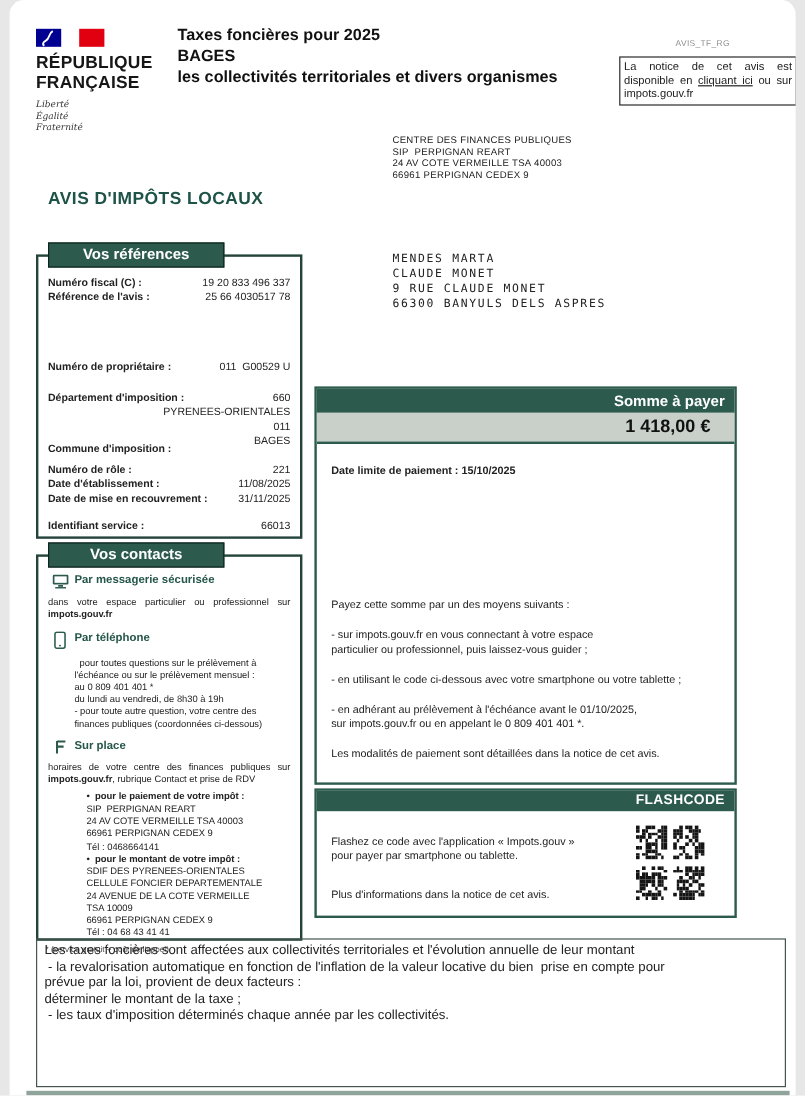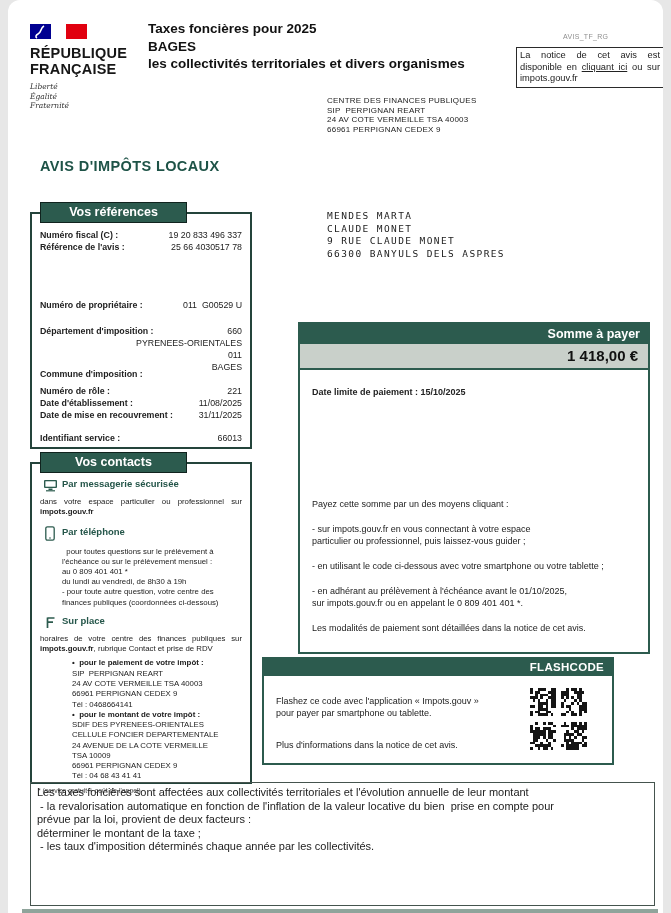--- a/index.html
+++ b/index.html
@@ -35,21 +35,21 @@
   
   .c-title{font-weight:bold;font-size:9.5px;color:#25564a;}
   .c-text{font-size:7.8px;line-height:9.8px;color:#222;text-align:justify;}
   .c-line{font-size:7.8px;line-height:10.2px;color:#222;white-space:pre-wrap;}
   .c-bullet{font-weight:bold;font-size:7.9px;line-height:10.5px;color:#222;}
   .foot-note{font-size:6.8px;color:#444;}
 
   
   .rbox{border:2px solid #2c5b4e;background:#fff;}
   .rbar{background:#2c5b4e;color:#fff;font-weight:bold;text-align:right;}
-  .amount-row{background:#c9d0ca;border-bottom:2px solid #2c5b4e;text-align:right;font-weight:bold;font-size:15px;line-height:24px;padding-right:10px;color:#111;}
+  .amount-row{background:#c9d0ca;border-bottom:2px solid #2c5b4e;text-align:right;font-weight:bold;font-size:15px;line-height:24px;padding-right:20px;color:#111;}
   .pay-text{font-size:9px;line-height:12px;color:#222;}
 
   
   .qr{display:grid;grid-template-columns:repeat(22,1fr);grid-template-rows:repeat(22,1fr);background:#fff;}
   .qr i{background:#151515;}
 
   
   .footer-box{border:1.5px solid #45544e;}
   .f-line{font-size:11px;line-height:13.5px;color:#222;white-space:pre-wrap;}
 
@@ -85,21 +85,21 @@
         <div class="title-line">BAGES</div>
         <div class="title-line">les collectivités territoriales et divers organismes</div>
       </div>
 
       <div class="abs doc-code" style="left:563px;top:33px;">AVIS_TF_RG</div>
 
       <div class="abs notice-box" style="left:516px;top:47px;width:140px;">
         <span>La notice de cet avis est disponible en </span><span class="notice-link">cliquant ici</span><span> ou sur impots.gouv.fr</span>
       </div>
 
-      <div class="abs" style="left:327px;top:96px;">
+      <div class="abs" style="left:327px;top:112px;">
         <div class="fin-line pre">CENTRE DES FINANCES PUBLIQUES</div>
         <div class="fin-line pre">SIP  PERPIGNAN REART</div>
         <div class="fin-line pre">24 AV COTE VERMEILLE TSA 40003</div>
         <div class="fin-line pre">66961 PERPIGNAN CEDEX 9</div>
       </div>
 
       <div class="abs avis-title" style="left:40px;top:158px;">AVIS D'IMPÔTS LOCAUX</div>
 
       <div class="abs" style="left:327px;top:210px;">
         <div class="addr-line pre">MENDES MARTA</div>
@@ -130,25 +130,25 @@
         <div class="abs ref-label" style="left:8px;top:184px;">Date d'établissement :</div>
         <div class="abs ref-value" style="right:8px;top:184px;">11/08/2025</div>
         <div class="abs ref-label" style="left:8px;top:196px;">Date de mise en recouvrement :</div>
         <div class="abs ref-value" style="right:8px;top:196px;">31/11/2025</div>
 
         <div class="abs ref-label" style="left:8px;top:219px;">Identifiant service :</div>
         <div class="abs ref-value" style="right:8px;top:219px;">66013</div>
       </div>
       <div class="abs tab" style="left:40px;top:202px;width:145px;height:19px;">Vos références</div>
 
-      <div class="abs rbox" style="left:262px;top:322px;width:348px;height:328px;margin-left:36px;">
+      <div class="abs rbox" style="left:262px;top:322px;width:348px;height:328px;">
         <div class="rbar" style="height:20px;font-size:12.5px;line-height:20px;padding-right:8px;">Somme à payer</div>
         <div class="amount-row">1 418,00 €</div>
         <div class="abs pay-text b" style="left:12px;top:62px;">Date limite de paiement : 15/10/2025</div>
-        <div class="abs pay-text nw" style="left:12px;top:174px;">Payez cette somme par un des moyens cliquant :</div>
+        <div class="abs pay-text nw" style="left:12px;top:174px;">Payez cette somme par un des moyens suivants :</div>
         <div class="abs" style="left:12px;top:199px;">
           <div class="pay-text nw">- sur impots.gouv.fr en vous connectant à votre espace</div>
           <div class="pay-text nw">particulier ou professionnel, puis laissez-vous guider ;</div>
         </div>
         <div class="abs pay-text nw" style="left:12px;top:236px;">- en utilisant le code ci-dessous avec votre smartphone ou votre tablette ;</div>
         <div class="abs" style="left:12px;top:261px;">
           <div class="pay-text nw">- en adhérant au prélèvement à l'échéance avant le 01/10/2025,</div>
           <div class="pay-text nw">sur impots.gouv.fr ou en appelant le 0 809 401 401 *.</div>
         </div>
         <div class="abs pay-text nw" style="left:12px;top:298px;">Les modalités de paiement sont détaillées dans la notice de cet avis.</div>

